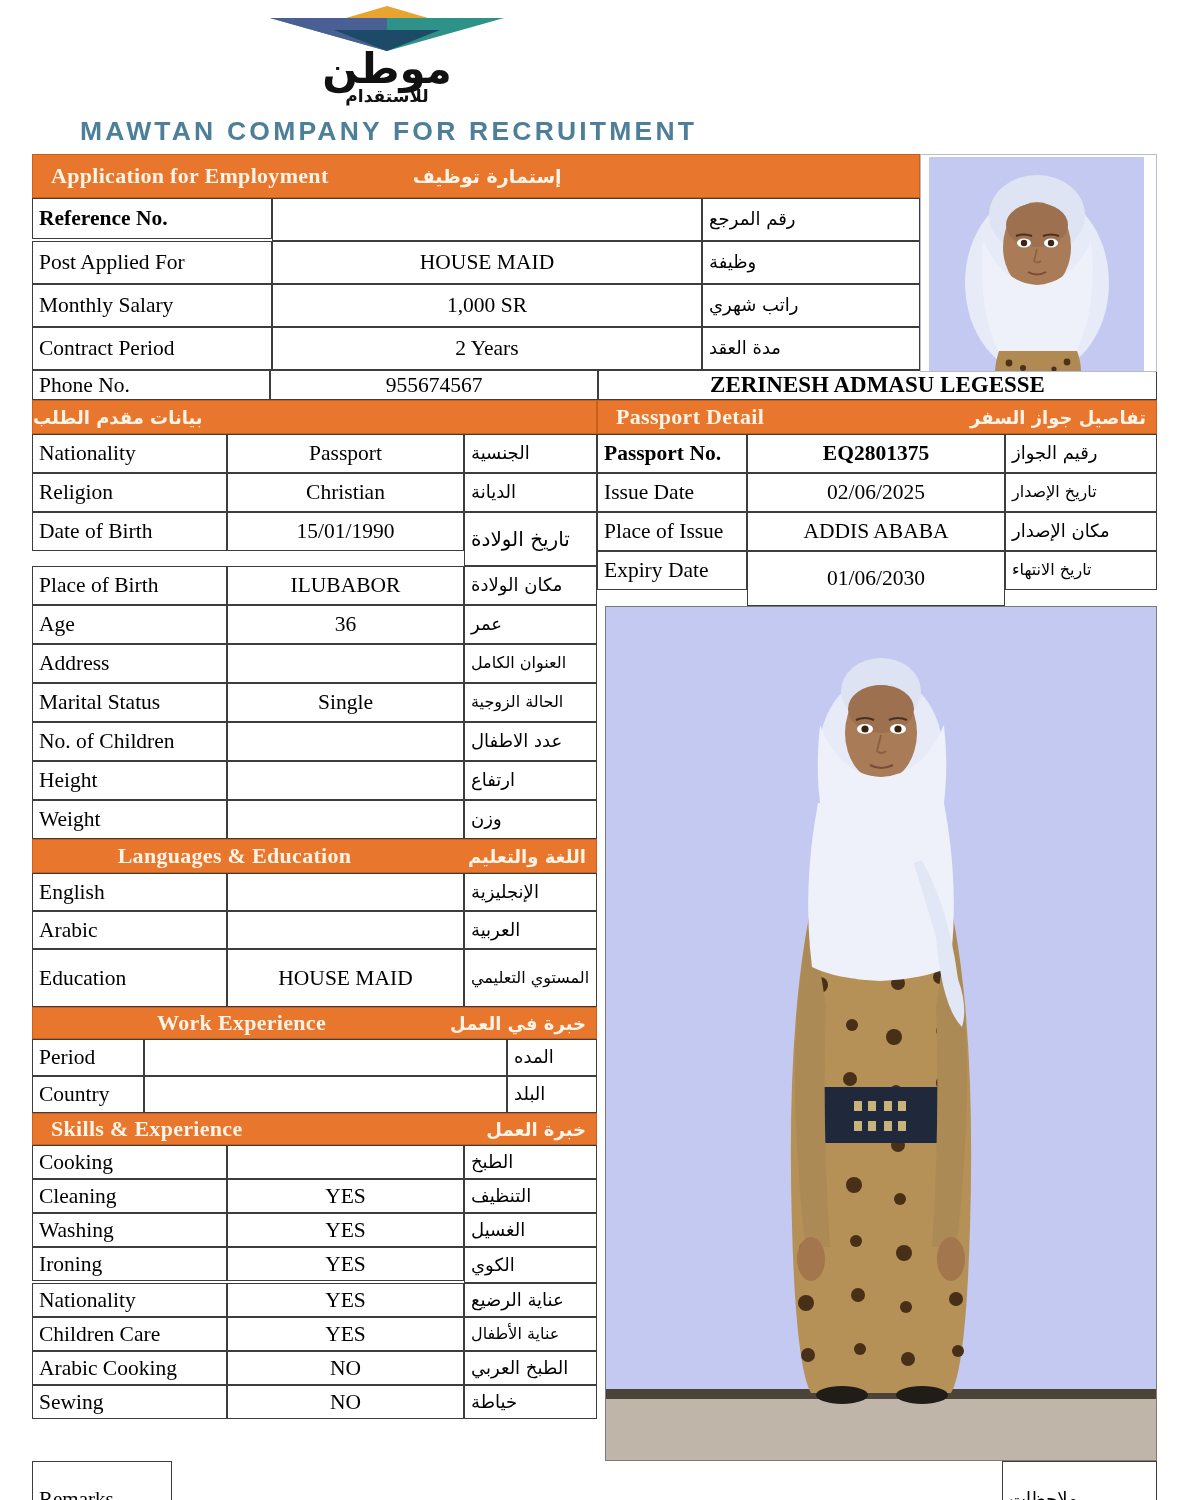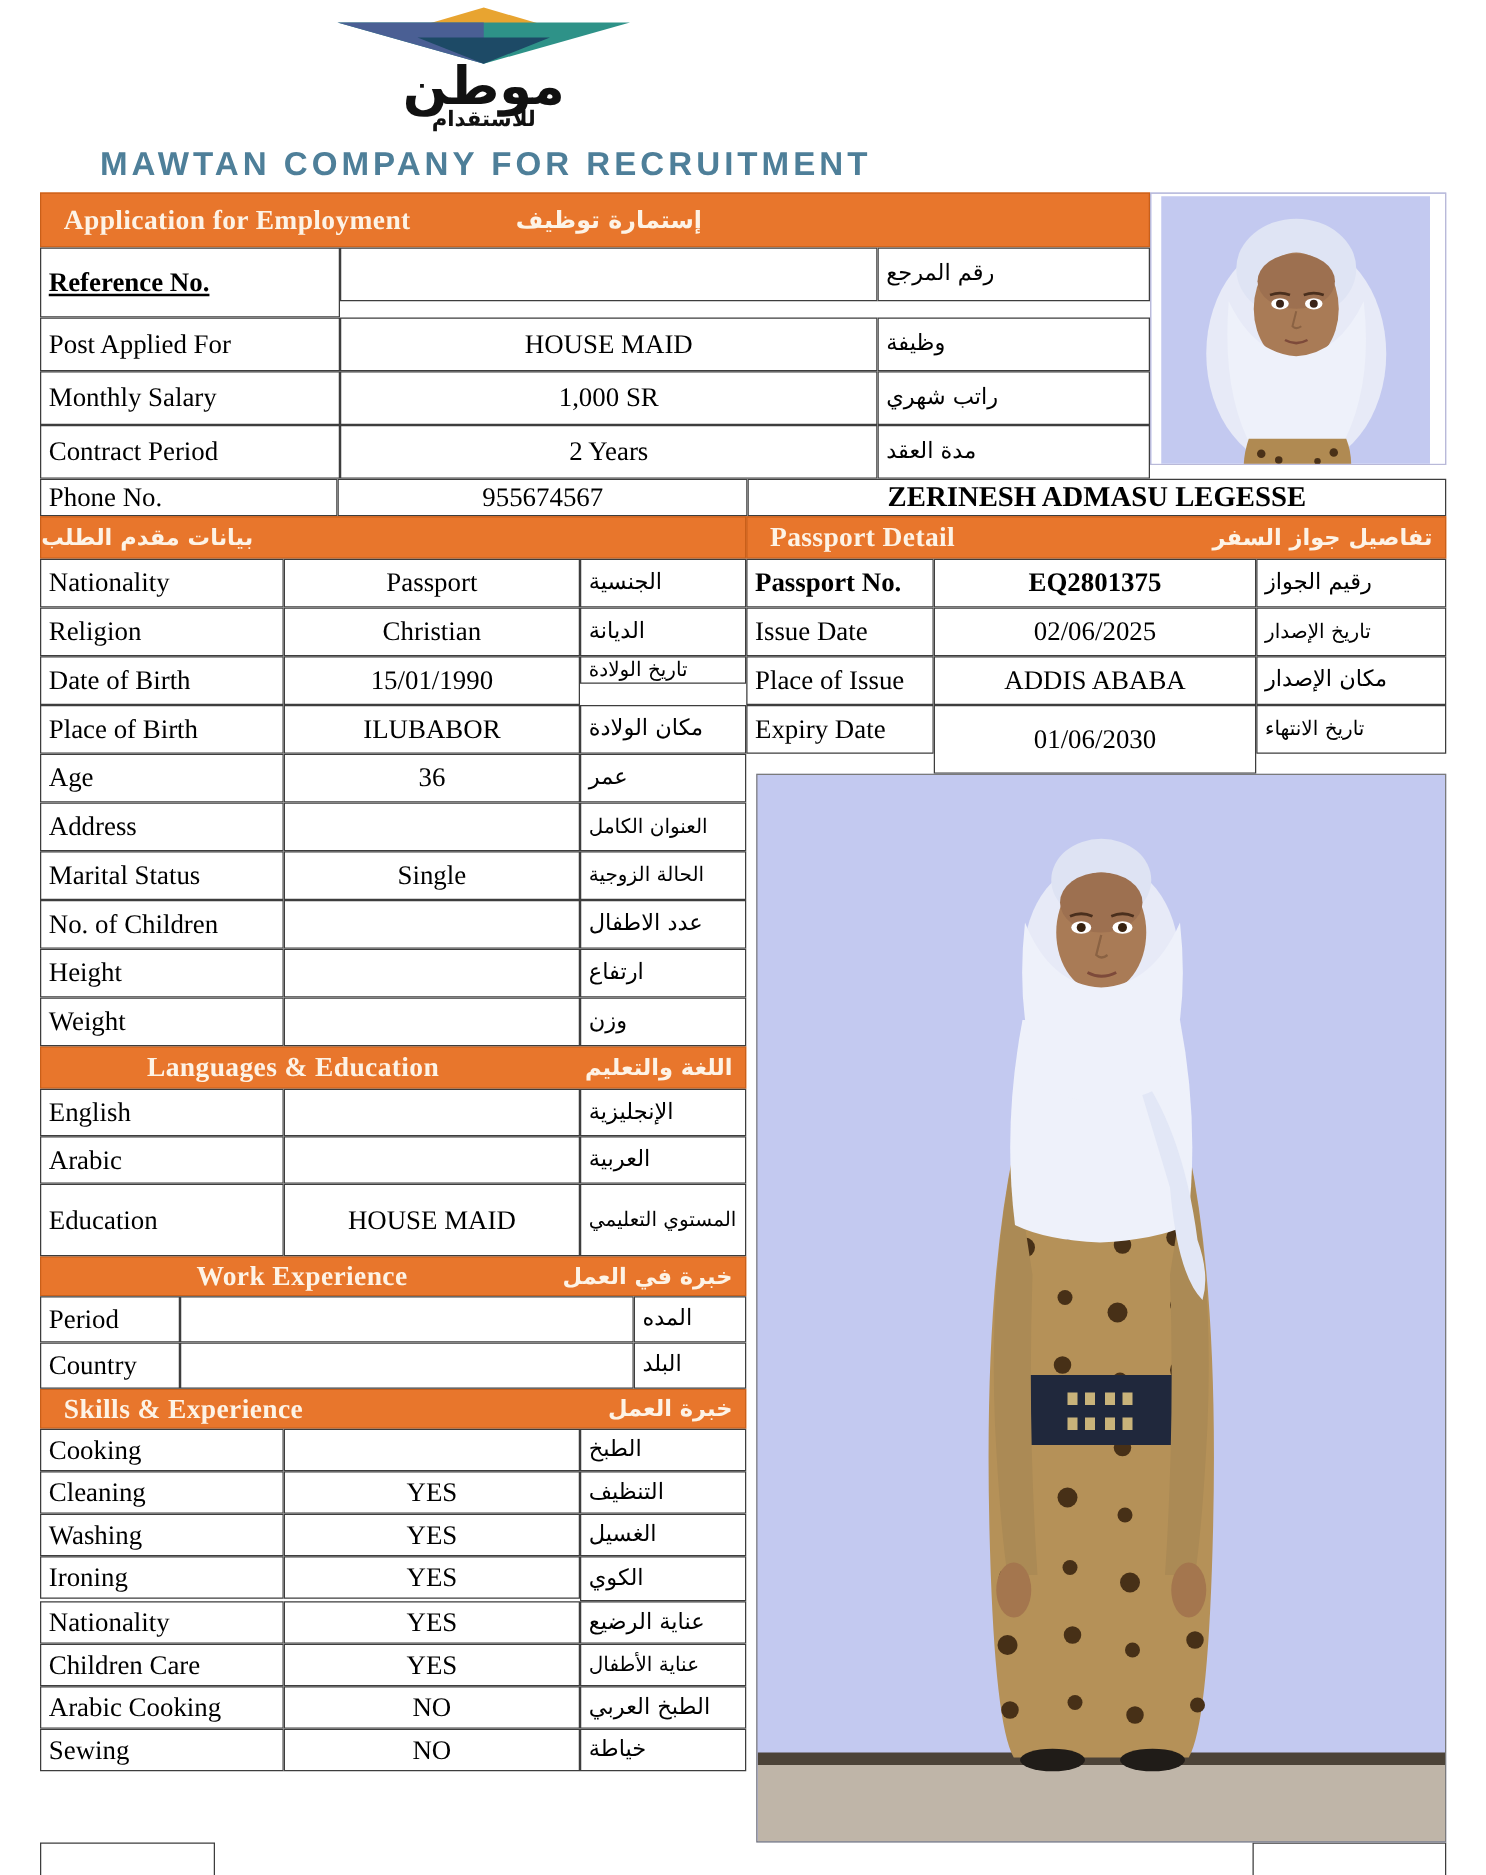--- a/index.html
+++ b/index.html
@@ -212,21 +212,21 @@
     </svg>
   </div>
 
   <div id="top-block">
     <div class="row band" style="height:44px;">
       <div class="en left">Application for Employment</div>
       <div class="en" style="flex: 1.4 1 0%; font-family: &quot;DejaVu Sans&quot;, sans-serif; font-size: 19px; text-align: left;" style2="">إستمارة توظيف</div>
     </div>
     <div id="app-rows">
         <div class="row">
-          <div class="cell lbl t-lbl bold" style="height: 56px; text-decoration: underline;">Reference No.</div>
+          <div class="cell lbl t-lbl bold" style="height: 41px;">Reference No.</div>
           <div class="cell val t-val bold" style="height: 43px;"></div>
           <div class="cell ar t-ar" style="height: 43px;">رقم المرجع</div>
         </div>
         <div class="row">
           <div class="cell lbl t-lbl" style="height: 43px;">Post Applied For</div>
           <div class="cell val t-val" style="height: 43px;">HOUSE MAID</div>
           <div class="cell ar t-ar" style="height: 43px;">وظيفة</div>
         </div>
         <div class="row">
           <div class="cell lbl t-lbl" style="height: 43px;">Monthly Salary</div>
@@ -260,21 +260,21 @@
             <div class="cell ar l-ar" style="height: 39px;">الجنسية</div>
           </div>
           <div class="row">
             <div class="cell lbl l-lbl" style="height: 39px;">Religion</div>
             <div class="cell val l-val" style="height: 39px;">Christian</div>
             <div class="cell ar l-ar" style="height: 39px;">الديانة</div>
           </div>
           <div class="row">
             <div class="cell lbl l-lbl" style="height: 39px;">Date of Birth</div>
             <div class="cell val l-val" style="height: 39px;">15/01/1990</div>
-            <div class="cell ar l-ar" style="height: 22px; white-space: normal; font-size: 16px; line-height: 1.05;">تاريخ الولادة</div>
+            <div class="cell ar l-ar" style="height: 54px; white-space: normal; font-size: 20px; line-height: 1.05;">تاريخ الولادة</div>
           </div>
           <div class="row">
             <div class="cell lbl l-lbl" style="height: 39px;">Place of Birth</div>
             <div class="cell val l-val" style="height: 39px;">ILUBABOR</div>
             <div class="cell ar l-ar" style="height: 39px;">مكان الولادة</div>
           </div>
           <div class="row">
             <div class="cell lbl l-lbl" style="height: 39px;">Age</div>
             <div class="cell val l-val" style="height: 39px;">36</div>
             <div class="cell ar l-ar" style="height: 39px;">عمر</div>

